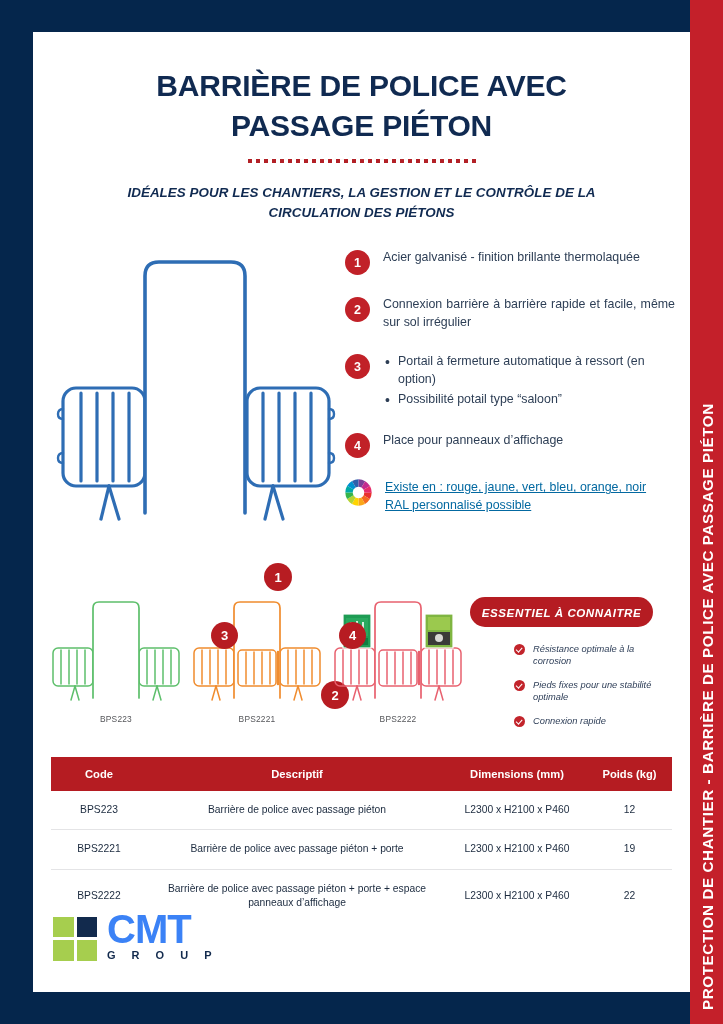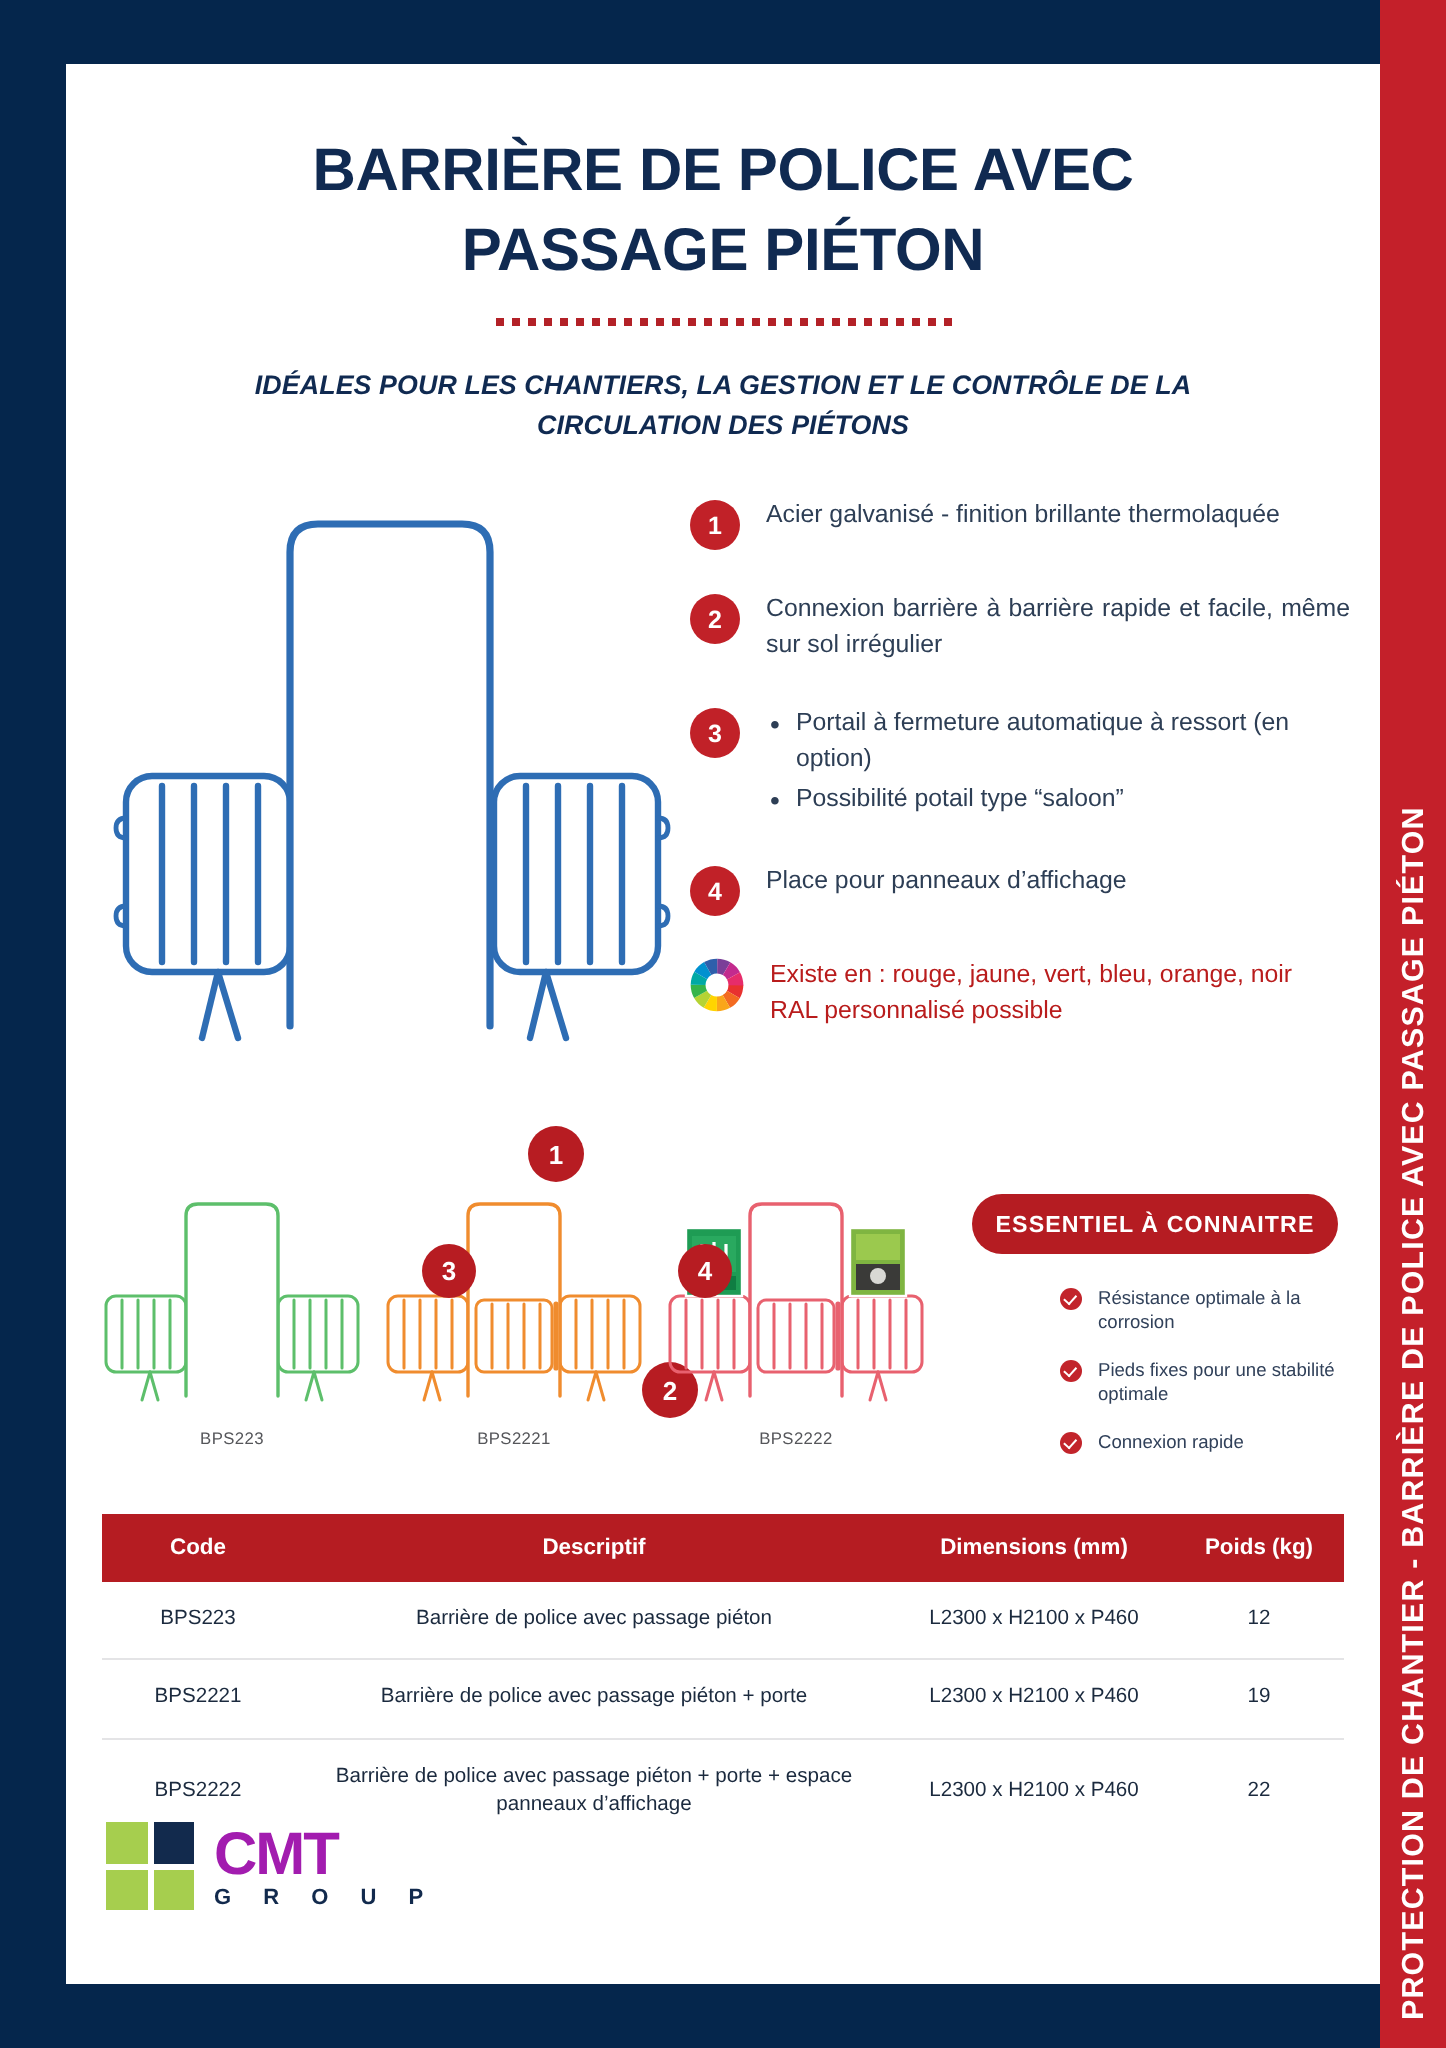--- a/index.html
+++ b/index.html
@@ -166,23 +166,24 @@
   }
   .color-wheel .hole {
     position: absolute;
     left: 50%; top: 50%;
     width: 10px; height: 10px;
     margin: -5px 0 0 -5px;
     background: #fff;
     border-radius: 50%;
   }
   .color-text {
-    color: #b91c1c;
+    color: #0369a1;
     font-size: 12.4px;
     line-height: 1.45;
+    text-decoration: underline;
   }
 
   
   .variants {
     position: absolute;
     left: 18px; top: 560px;
     width: 430px;
     height: 150px;
   }
   .variant {
@@ -212,22 +213,23 @@
     align-items: center;
     justify-content: center;
     z-index: 4;
   }
   .vbadge.n3 { left: 160px; top: 30px; }
   .vbadge.n4 { left: 288px; top: 30px; }
 
   
   .essentiel {
     position: absolute;
-    left: 453px; top: 565px;
+    left: 437px; top: 565px;
     width: 200px;
+    font-style: italic;
   }
   .essentiel-pill {
     width: 183px;
     height: 30px;
     border-radius: 16px;
     background: #B51C22;
     color: #fff;
     font-size: 11.6px;
     font-weight: bold;
     letter-spacing: 0.55px;
@@ -313,22 +315,22 @@
     display: grid;
     grid-template-columns: 1fr 1fr;
     grid-template-rows: 1fr 1fr;
     gap: 3px;
   }
   .logo-grid span { display: block; }
   .logo-words {
     margin-left: 10px;
   }
   .logo-cmt {
-    color: #a21caf;
-    font-size: 30px;
+    color: #3b82f6;
+    font-size: 40px;
     font-weight: bold;
     letter-spacing: -1px;
     line-height: 0.92;
   }
   .logo-group {
     color: #122A4D;
     font-size: 11px;
     font-weight: bold;
     letter-spacing: 6.5px;
     margin-top: 1px;

